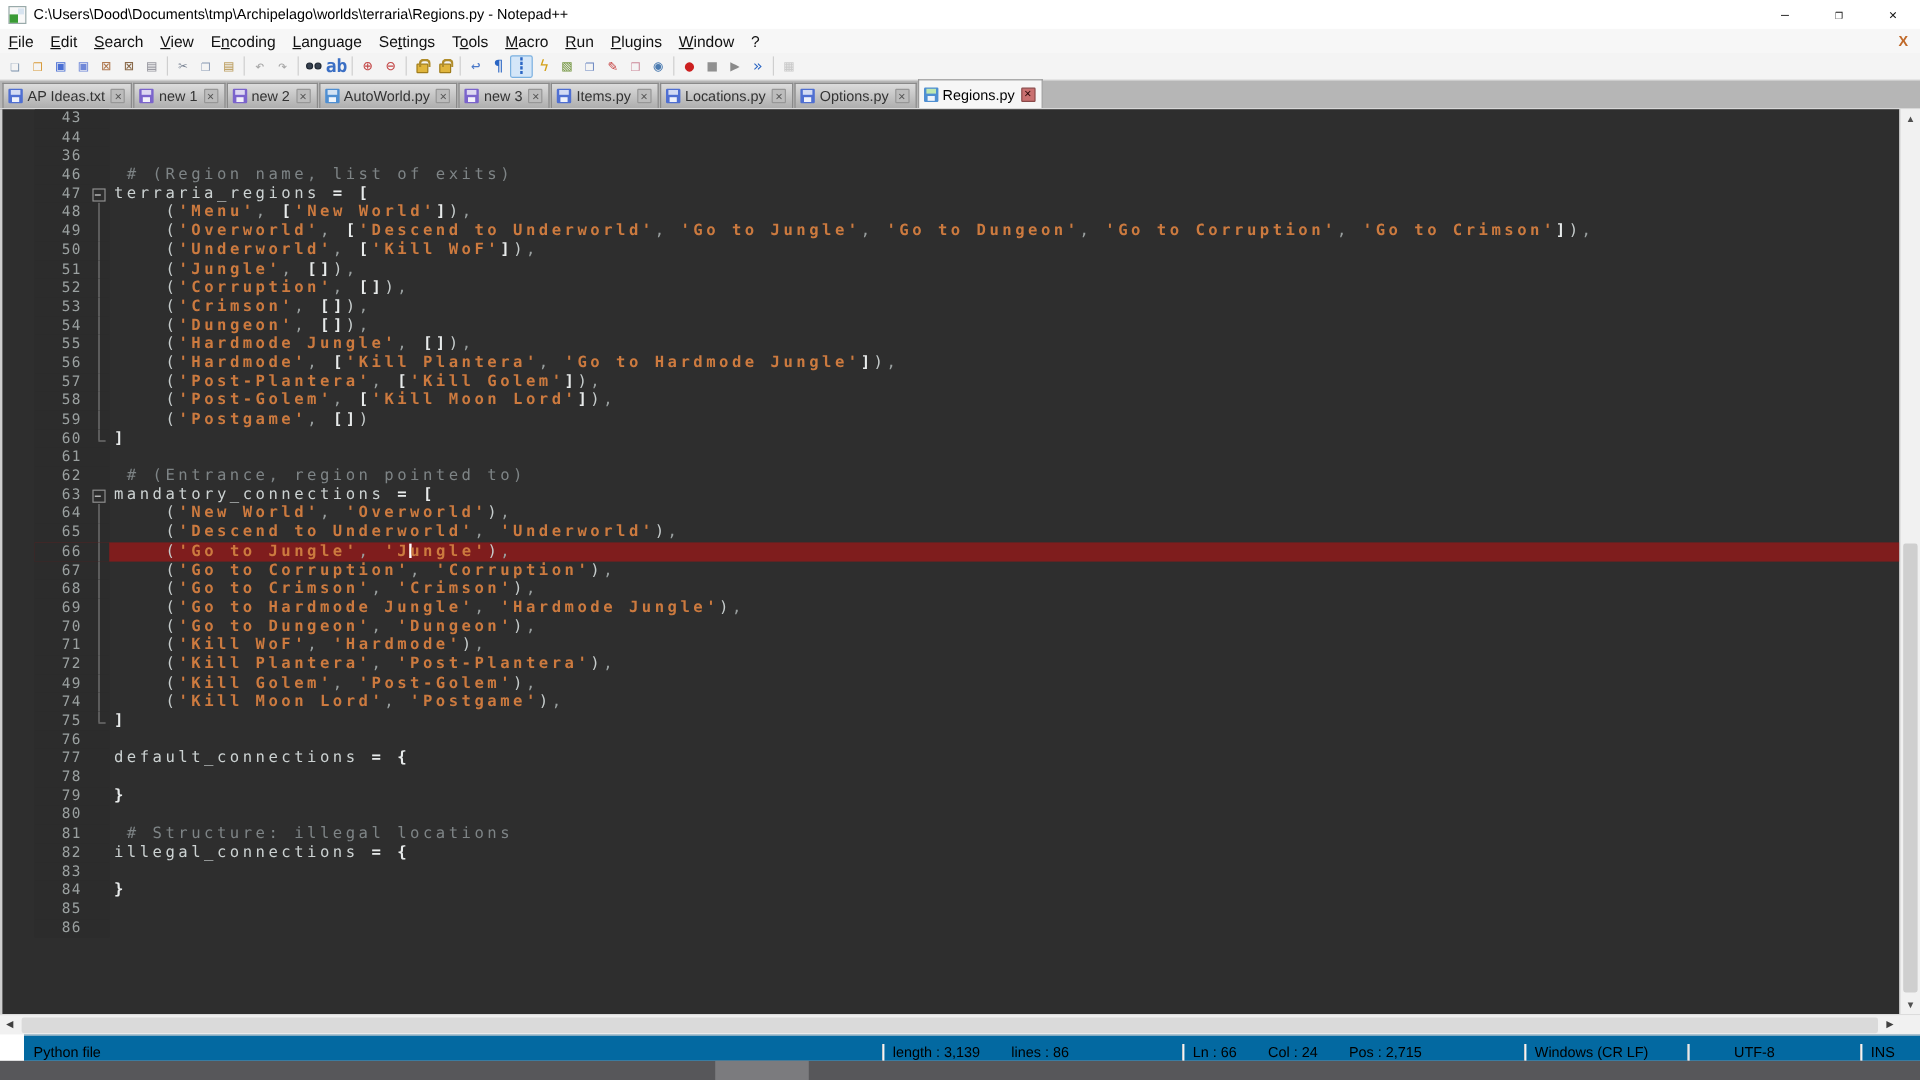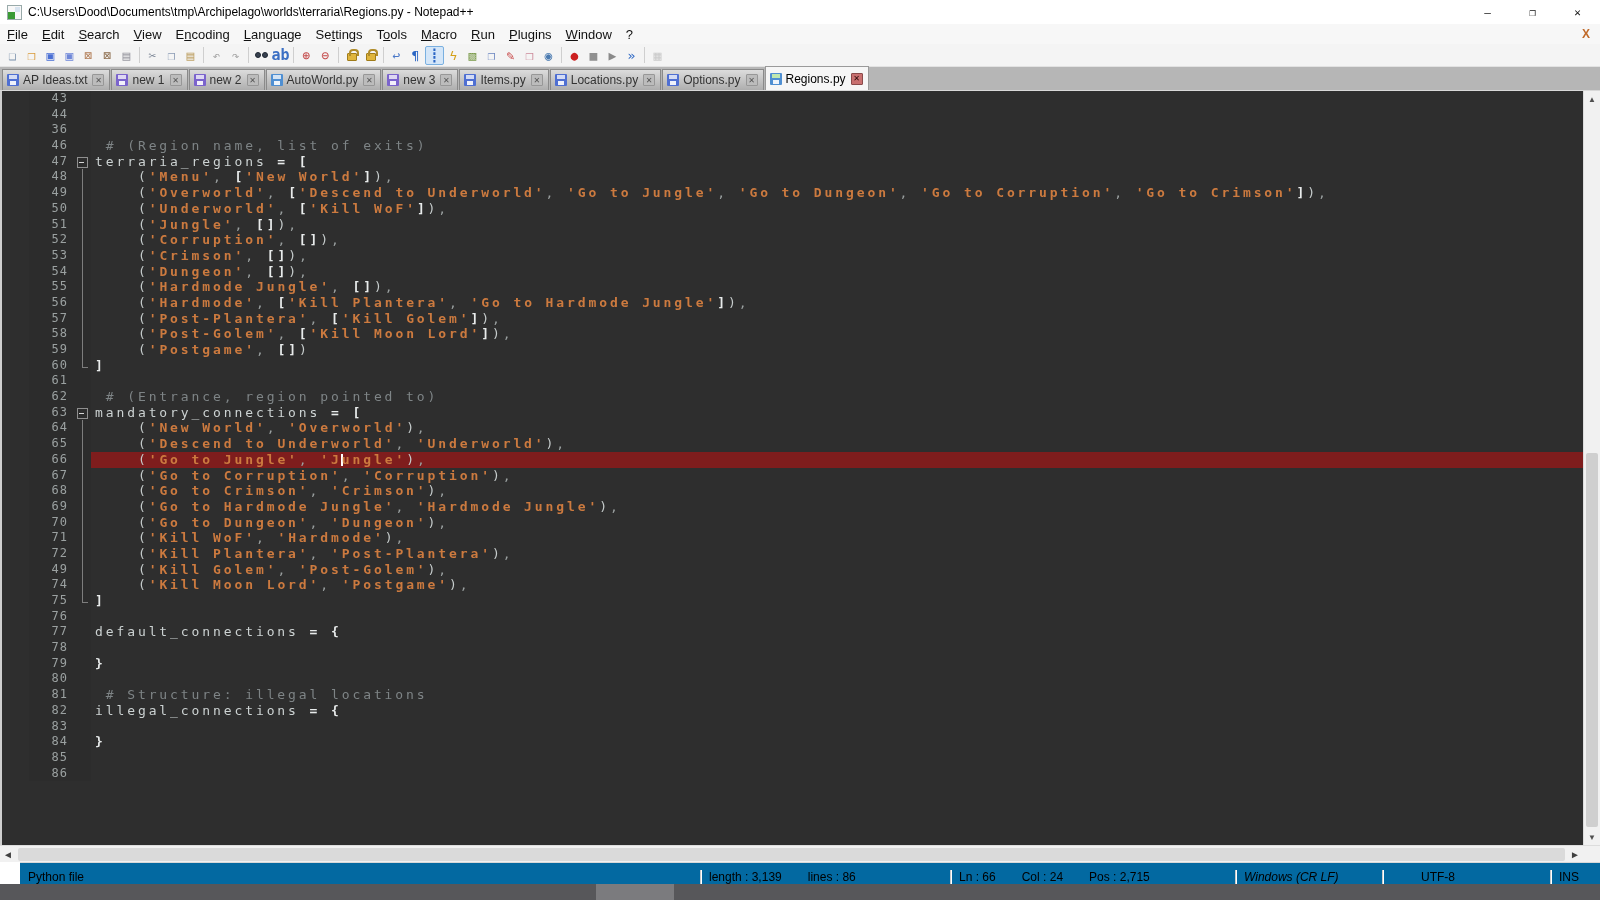--- a/index.html
+++ b/index.html
@@ -69,21 +69,21 @@
   .hscroll { height:17px; flex:0 0 auto; background:#f1f1f1; border-top:1px solid #dcdcdc; display:flex; align-items:center; }
   .harrow { width:16px; height:100%; display:flex; align-items:center; justify-content:center; font-size:10px; color:#404040; }
   .hthumb { flex:1 1 auto; height:13px; margin:0 2px; background:#dadada; border-radius:2px; }
   .corner { width:17px; height:100%; background:#f1f1f1; }
 
   
   .statusbar { height:22px; background:#0369a1; display:flex; align-items:flex-end; font-size:12px; color:#000; flex:0 0 auto; border-top:1px solid #d8d8d8;margin-left:20px; }
   .ssec { display:flex; align-items:center; padding:0 8px; border-right:1px solid #c9c9c9; box-shadow:1px 0 0 #ffffff; white-space:nowrap; overflow:hidden; }
   .ssec.grow { flex:1 1 auto; }
   .ssec .gap { display:inline-block; width:26px; }
-  .s-len { width:250px; } .s-pos { width:285px; } .s-eol { width:147px;font-style:italic; } .s-enc { width:168px;padding-left:38px; } .s-ins { width:49px; border-right:none; }
+  .s-len { width:250px; } .s-pos { width:285px; } .s-eol { width:136px; } .s-enc { width:144px;padding-left:38px; } .s-ins { width:49px; border-right:none; }
 
   
   .bstrip { height:16px; background:#57575a; position:relative; flex:0 0 auto; }
   .bseg { position:absolute; left:596px; top:0; width:78px; height:100%; background:#7b7b7e; }
 </style>
 </head>
 <body>
 
 <div class="app">
 

